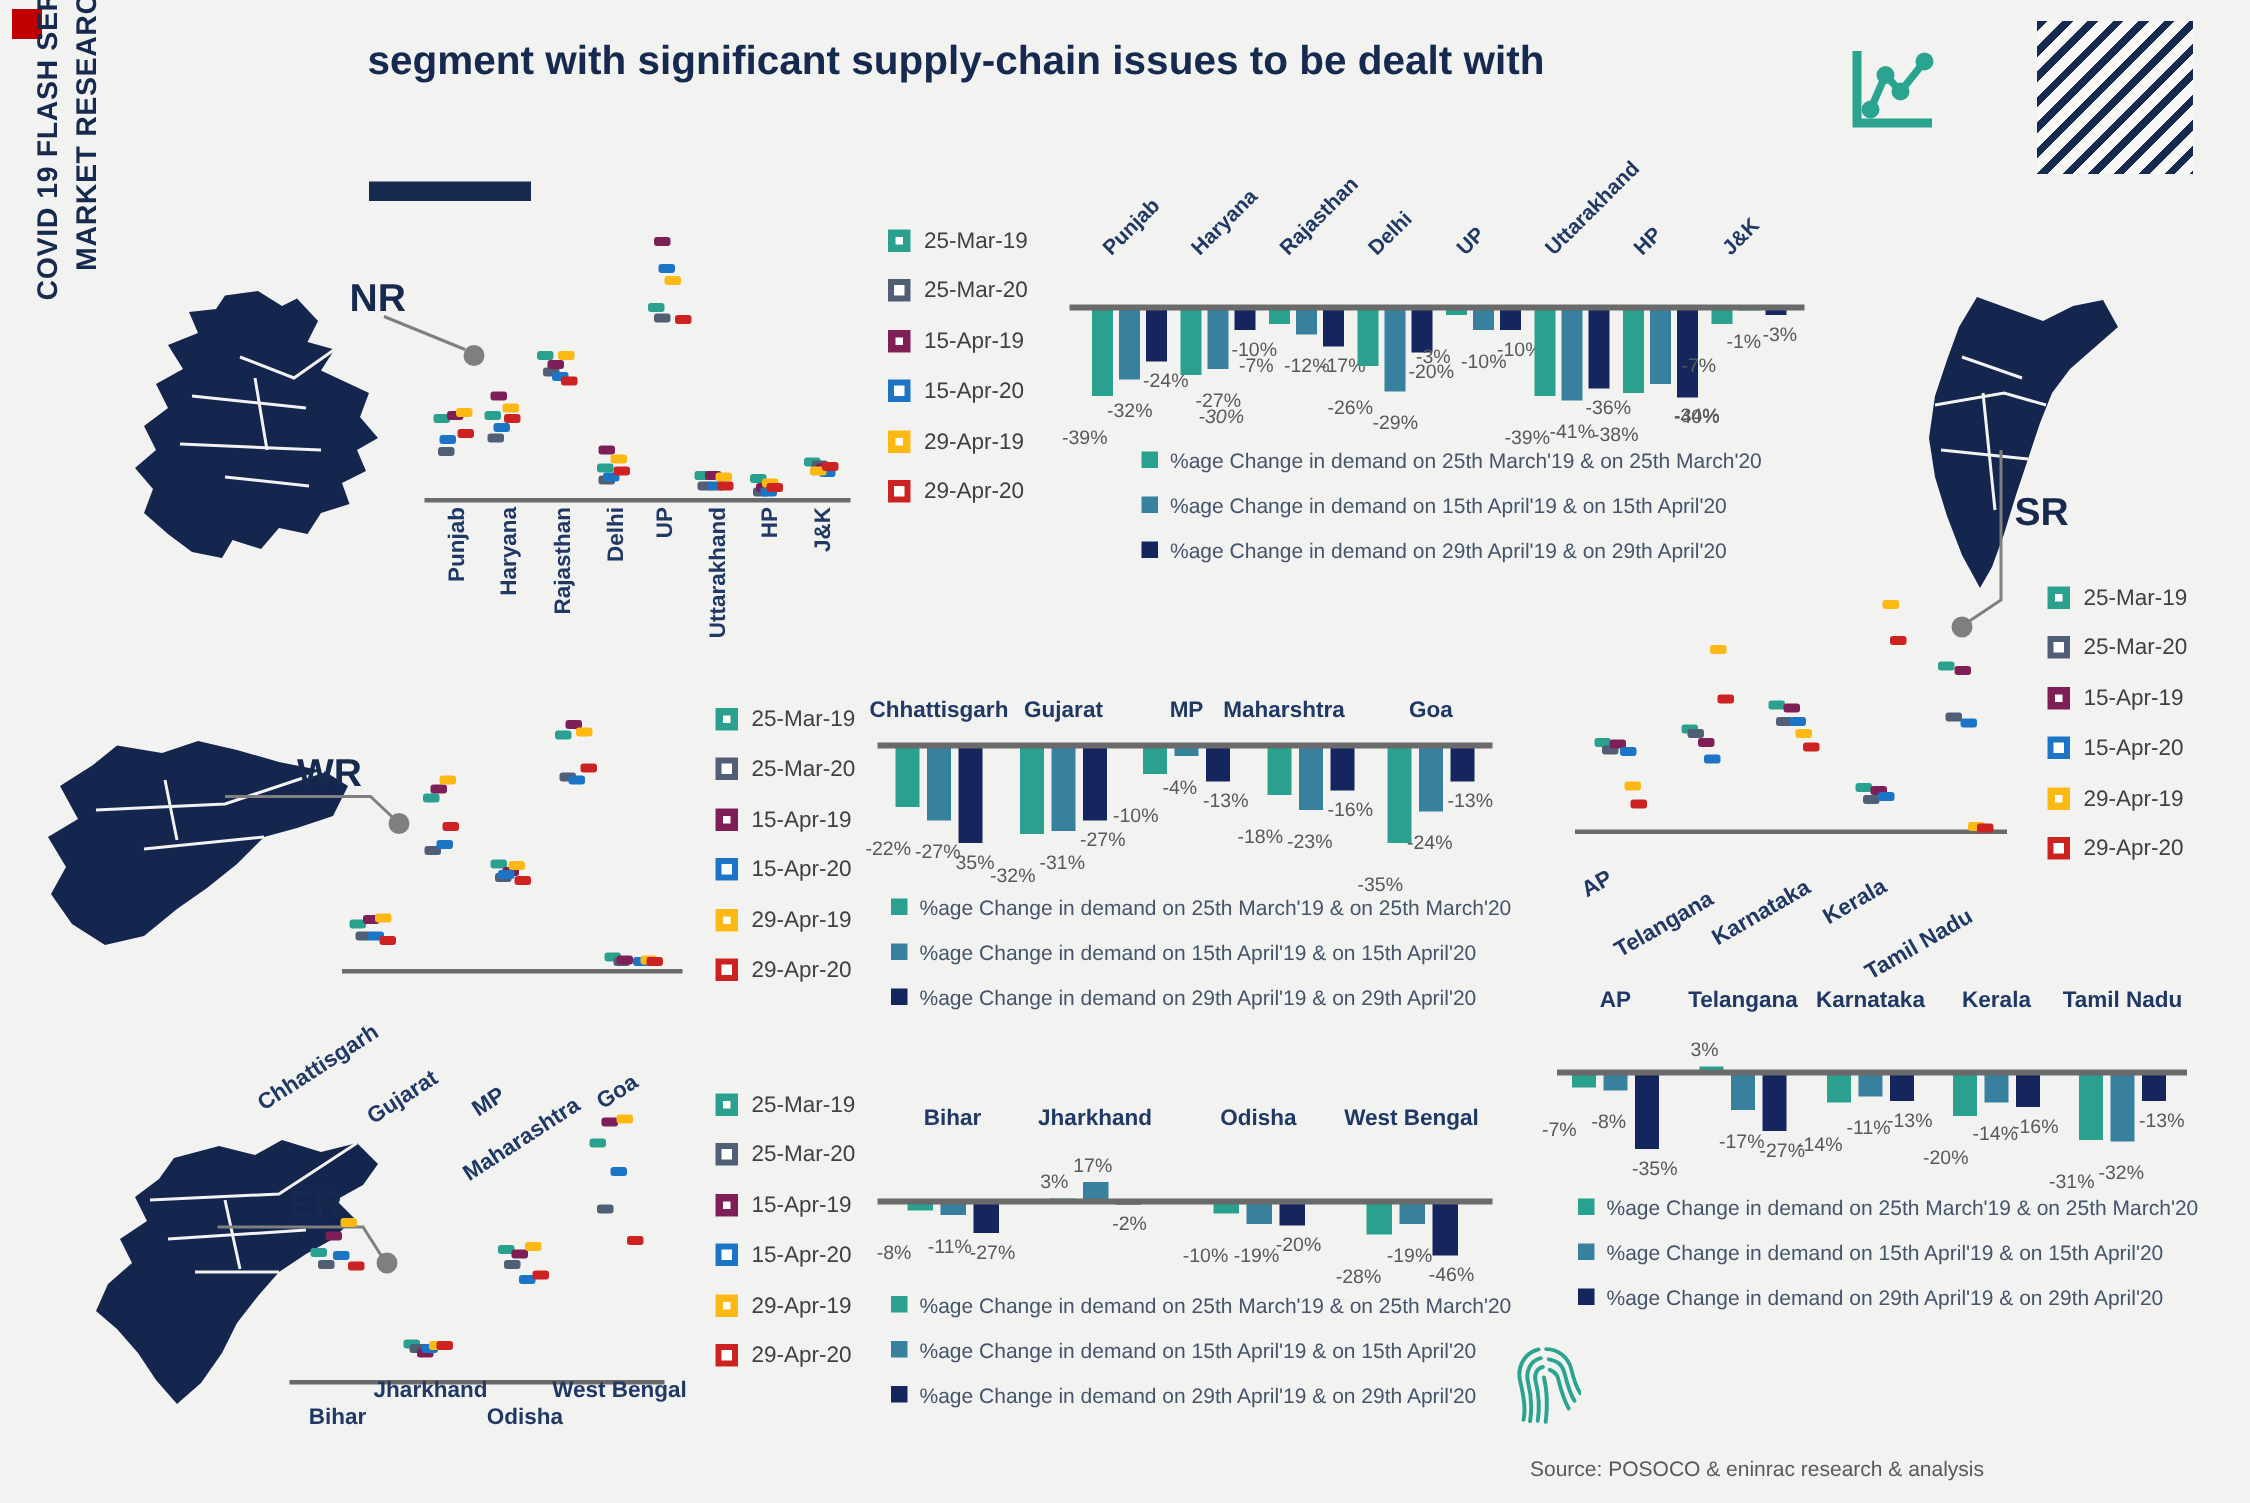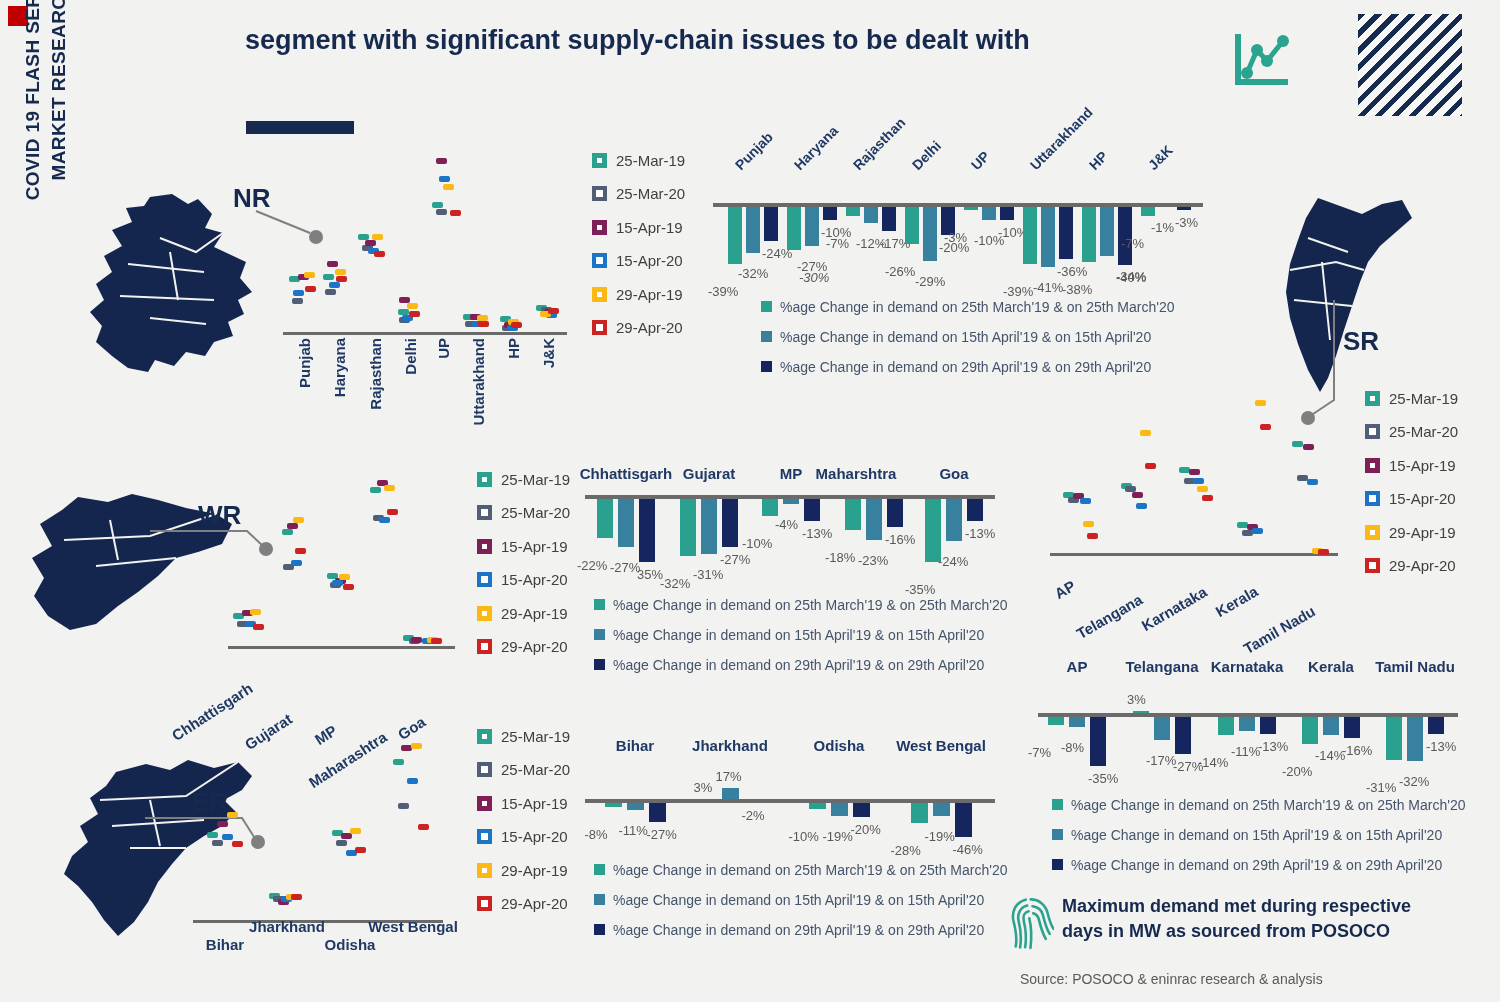--- a/index.html
+++ b/index.html
@@ -591,19 +591,15 @@
     <g fill="none" stroke="#2aa38f" stroke-width="2.6" stroke-linecap="round" transform="rotate(-14 23 29)">
       <path d="M23,7 C13,7 6,15 6,25 C6,36 5,44 2,50"></path>
       <path d="M23,13 C16,13 11,19 11,26 C11,36 9,45 6,52"></path>
       <path d="M23,19 C19,19 16,22 16,27 C16,37 14,46 11,53"></path>
       <path d="M22,26 C22,36 19,47 16,55"></path>
       <path d="M28,8 C36,10 41,17 41,25 C41,31 41,37 43,42"></path>
       <path d="M28,15 C33,17 36,21 36,26 C36,33 36,40 38,46"></path>
       <path d="M27,22 C30,24 31,26 31,29 C31,36 31,43 33,50"></path>
     </g>
   </svg>
-  <div class="abs" id="note">
-    <div>Maximum demand met during respective</div>
-    <div>days in MW as sourced from POSOCO</div>
-  </div>
   <div class="abs" id="source">Source: POSOCO &amp; eninrac research &amp; analysis</div>
 
 </div>
 
 </body></html>

